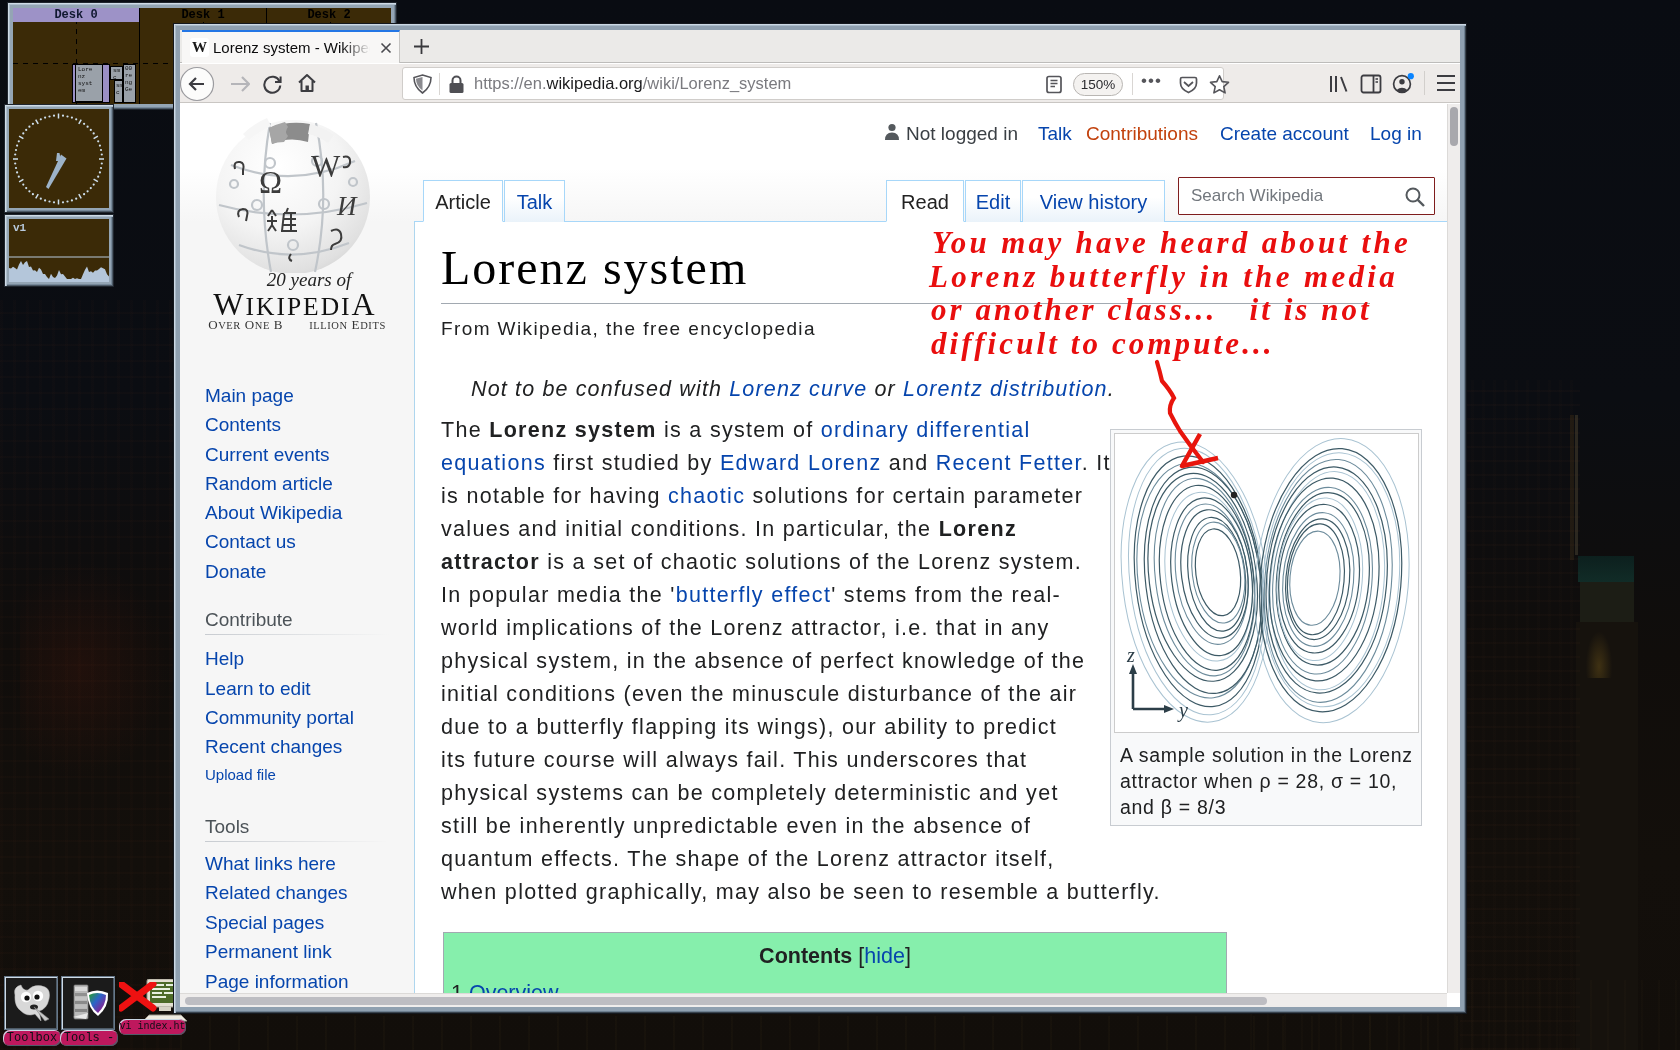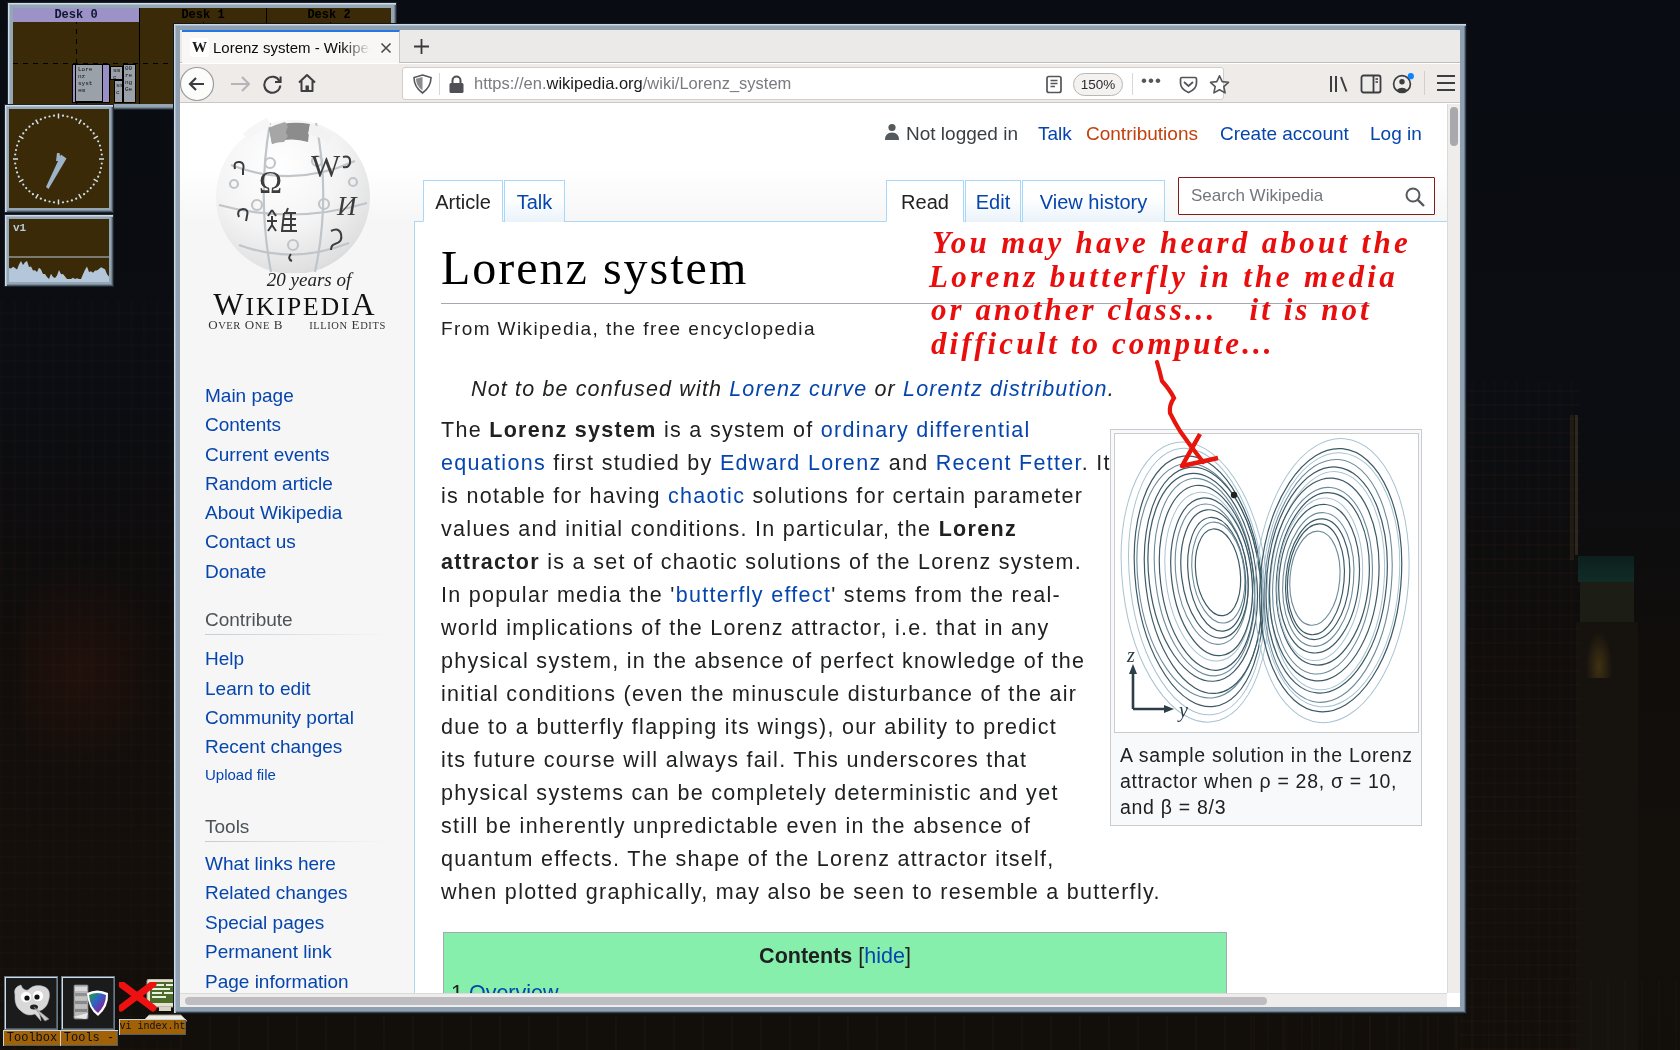--- a/index.html
+++ b/index.html
@@ -13,21 +13,21 @@
 #pager .inner { position:absolute; left:5px; top:5px; right:5px; bottom:5px; background:#3b2a07; }
 .desklab { position:absolute; top:0; height:14px; font:bold 12px "Liberation Mono",monospace; color:#101830; text-align:center; line-height:14px; }
 .pgwin { position:absolute; border:1px solid #000; background:#9aa1a9; font:6px/7px "Liberation Mono",monospace; color:#111; overflow:hidden; }
 
 #clock { left:5px; top:105px; width:108px; height:107px; }
 #clock .inner, #xload .inner { position:absolute; left:4px; top:4px; right:4px; bottom:4px; background:#3b2a07; }
 #xload { left:5px; top:215px; width:108px; height:71px; }
 
 .dicon { position:absolute; }
 .iconbox { position:absolute; width:52px; height:52px; background:#1b1b1b; box-shadow: inset 1px 1px 0 #cfdbe6, inset -1px -1px 0 #4d5a66, 0 0 0 1px #66788a; }
-.iconlab { position:absolute; height:16px; background:#a16207; box-shadow: inset 1px 1px 0 #c9d6e2, inset -1px -1px 0 #505d6a; font:12px/16px "Liberation Mono",monospace; color:#0a0f14; text-align:center; white-space:nowrap; }
+.iconlab { position:absolute; height:16px; background:#be185d; box-shadow: inset 1px 1px 0 #c9d6e2, inset -1px -1px 0 #505d6a; font:12px/16px "Liberation Mono",monospace; color:#0a0f14; text-align:center; white-space:nowrap;border-radius:7px; }
 
 #win { left:174px; top:24px; width:1292px; height:989px; background:#8fa0b0;
   box-shadow: inset 1px 1px 0 #ccd8e4, inset 2px 2px 0 #a9bac8, inset -1px -1px 0 #39434d, inset -2px -2px 0 #6d7f90, 0 0 0 1px #14181e; }
 #chrome { position:absolute; left:6px; top:6px; width:1280px; height:977px; background:#fff; }
 #tabbar { position:absolute; left:0; top:0; width:1280px; height:33px; background:#ebeae8; border-bottom:1px solid #bdbcba; }
 #tab1 { position:absolute; left:2px; top:0; width:218px; height:33px; background:#f8f7f6; border-top:2px solid #2376e5; border-right:1px solid #c5c4c2; }
 #navbar { position:absolute; left:0; top:34px; width:1280px; height:39px; background:#eeebe9; border-bottom:1px solid #c9c6c3; }
 #urlbar { position:absolute; left:222px; top:3px; width:822px; height:33px; background:#fff; border:1px solid #d0cdca; border-radius:3px; }
 .nicon { position:absolute; }
 #viewport { position:absolute; left:0; top:74px; width:1267px; height:889px; background:#fff; overflow:hidden; }

